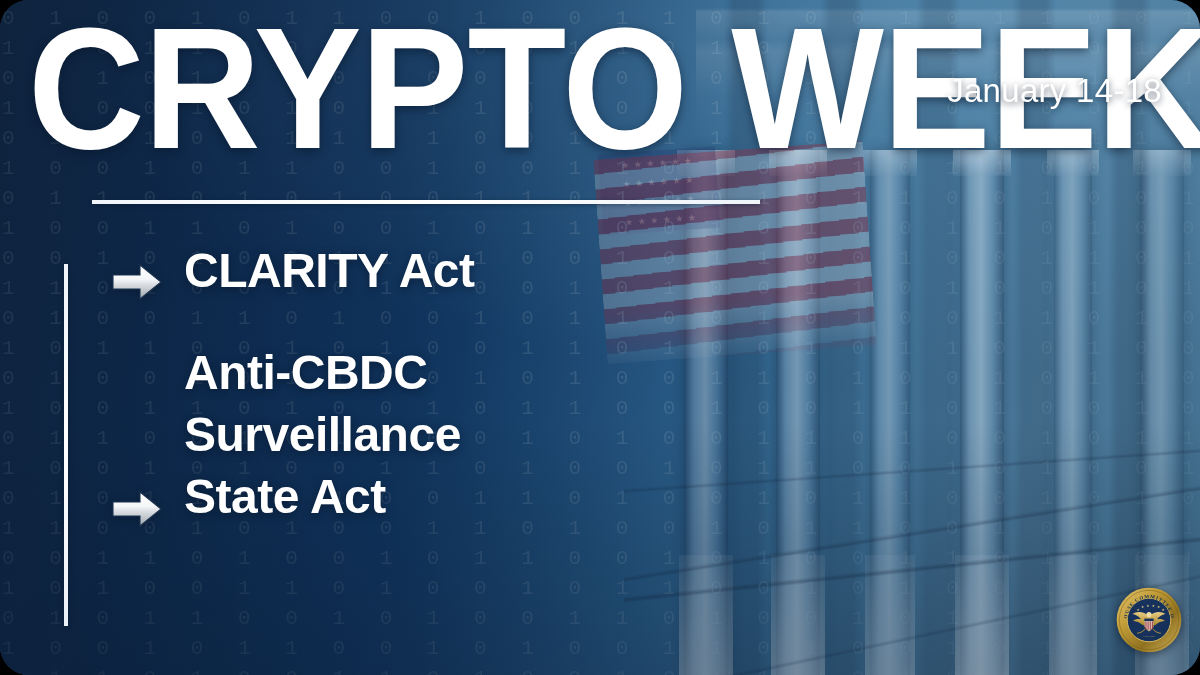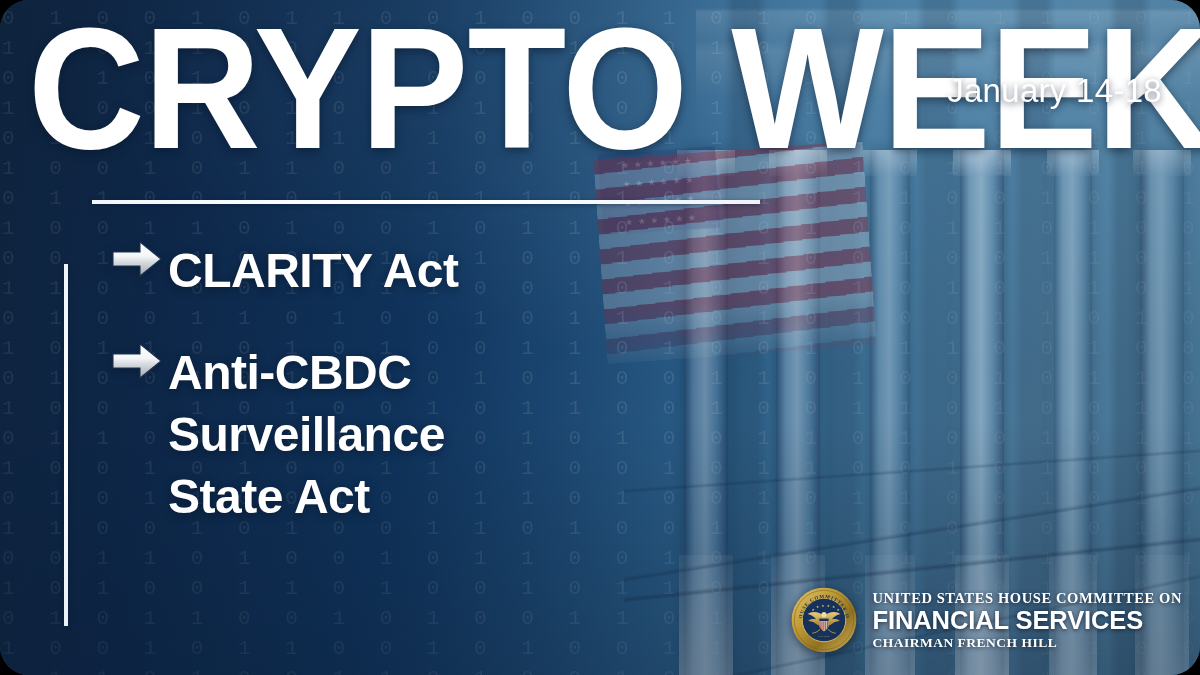--- a/index.html
+++ b/index.html
@@ -195,22 +195,22 @@
   }
 
   .bullets {
     position: absolute;
     left: 112px;
     top: 236px;
     width: 620px;
   }
   .bullet {
     display: flex;
-    align-items: flex-start;
-    gap: 6px;
+    align-items: flex-end;
+    gap: 22px;
   }
   .bullet.b1 { margin-top: 4px; }
   .bullet.b2 { margin-top: 41px; }
   .bullet.b3 { margin-top: 44px; }
 
   .arrow {
     flex: 0 0 auto;
     width: 50px;
     height: 38px;
     filter: drop-shadow(0 2px 4px rgba(6,20,40,.55));
@@ -407,21 +407,16 @@
           <rect x="47.8" y="52" width="1.6" height="13"></rect>
           <rect x="51" y="52" width="1.6" height="13"></rect>
           <rect x="54.2" y="52" width="1.6" height="12"></rect>
         </g>
 
         <path d="M44,64 C40,68 36,70 32,70 M56,64 C60,68 64,70 68,70" stroke="#bf9c3c" stroke-width="1.3" fill="none"></path>
         <text x="50" y="75.5" text-anchor="middle" font-size="4.2" font-family="Liberation Serif, serif" fill="#c4a css">  </text>
         <text x="50" y="75.5" text-anchor="middle" font-size="4" font-family="Liberation Serif, serif" fill="#c6a84f">EST. 1865</text>
       </svg>
 
-      <div class="logo-text">
-        <div class="logo-line1">UNITED STATES HOUSE COMMITTEE ON</div>
-        <div class="logo-line2">FINANCIAL SERVICES</div>
-        <div class="logo-line3">CHAIRMAN FRENCH HILL</div>
-      </div>
     </div>
 
   </div>
 </div>
 
 </body></html>

